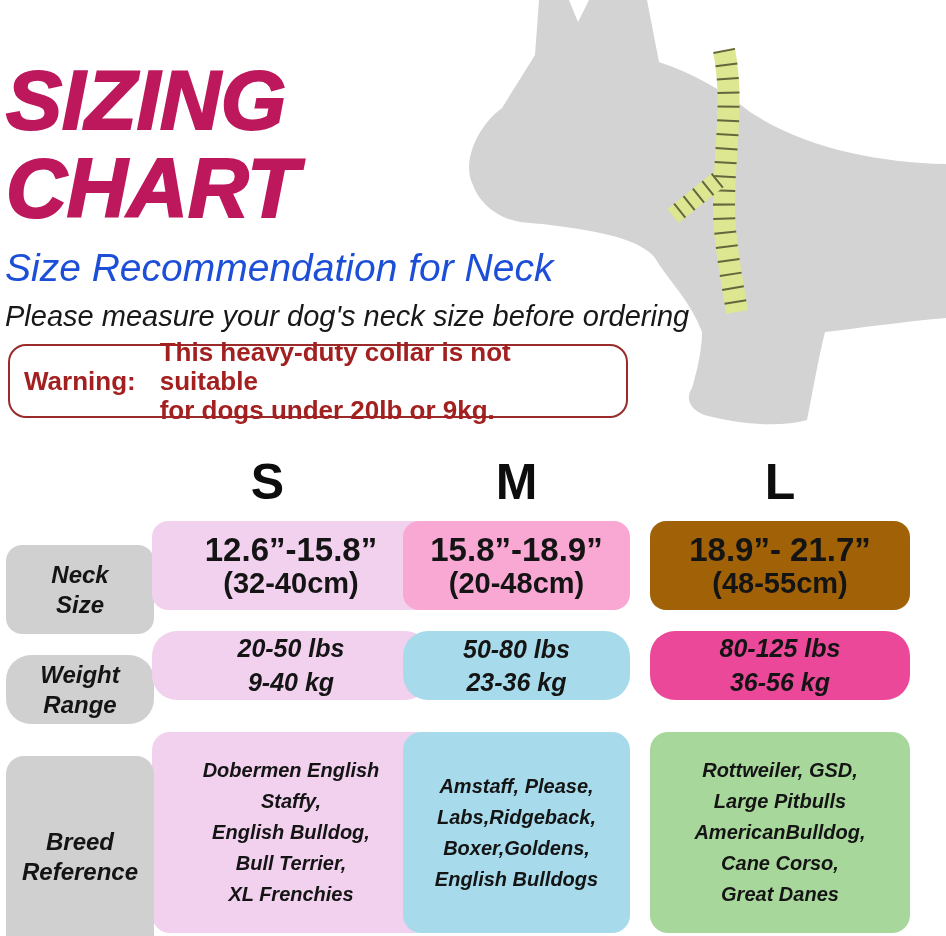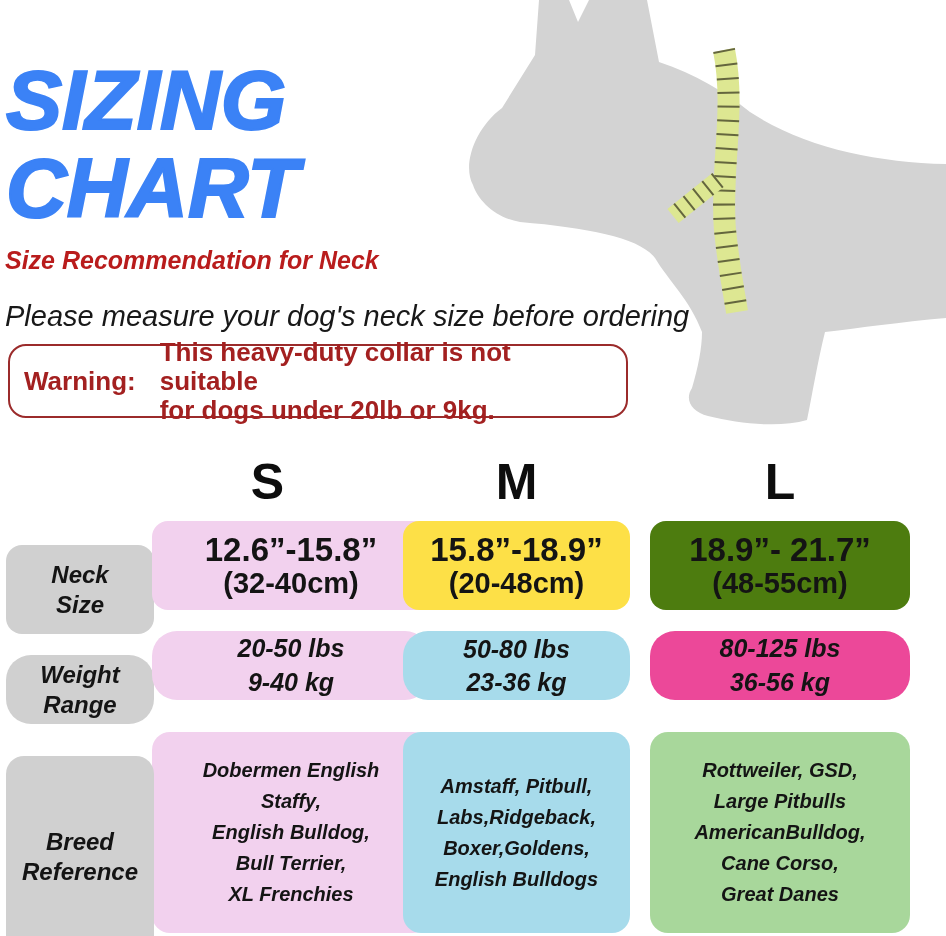--- a/index.html
+++ b/index.html
@@ -11,21 +11,21 @@
   }
   
   .title{
     position:absolute; left:6px; top:56px;
     font-size:84px; line-height:88px;
     font-style:italic; font-weight:700; letter-spacing:0;
     -webkit-text-stroke:2.2px currentColor;
   }
   .subtitle{
     position:absolute; left:5px; top:246px;
-    font-size:25px; font-weight:700; font-style:italic; color:#b91c1c;
+    font-size:39px; font-weight:400; font-style:italic; color:#1d4ed8;
     letter-spacing:0;
   }
   .tagline{
     position:absolute; left:5px; top:300px;
     font-size:29px; font-style:italic; font-weight:400; color:#181818;
   }
   .warning{
     position:absolute; left:8px; top:344px; width:620px; height:74px;
     border:2px solid #9b2b2b; border-radius:18px; box-sizing:border-box;
     display:flex; align-items:center; gap:24px; padding:0 10px 0 14px;
@@ -69,21 +69,21 @@
   .breed-text{
     font-size:20px; font-weight:700; font-style:italic;
     line-height:1.55; white-space:pre-line;
   }
 </style>
 </head>
 <body>
 
 <div class="page">
 
-  <div class="title" style="color: #3b82f6;">
+  <div class="title" style="color: #be185d;">
     <div>SIZING</div>
     <div>CHART</div>
   </div>
 
   <div class="subtitle">Size Recommendation for Neck</div>
 
   <div class="tagline">Please measure your dog's neck size before ordering</div>
 
   <div class="warning" style="color: rgb(163, 32, 32);">
     <span class="wlabel">Warning:</span>
@@ -113,25 +113,25 @@
   <div class="colhead h-l">L</div>
 
   <div class="cell x-head y-1" style="background-color: rgb(208, 208, 208);">
     <div class="rowhead-label">Neck
 Size</div>
   </div>
   <div class="cell x-s y-1" style="background-color: rgb(242, 209, 238);">
     <div class="neck-main">12.6”-15.8”</div>
     <div class="neck-sub">(32-40cm)</div>
   </div>
-  <div class="cell x-m y-1" style="background-color: #fde047;">
+  <div class="cell x-m y-1" style="background-color: #f9a8d4;">
     <div class="neck-main">15.8”-18.9”</div>
     <div class="neck-sub">(20-48cm)</div>
   </div>
-  <div class="cell x-l y-1" style="background-color: #4d7c0f;">
+  <div class="cell x-l y-1" style="background-color: #a16207;">
     <div class="neck-main">18.9”- 21.7”</div>
     <div class="neck-sub">(48-55cm)</div>
   </div>
 
   <div class="cell x-head y-2" style="background-color: rgb(208, 208, 208);">
     <div class="rowhead-label">Weight
 Range</div>
   </div>
   <div class="cell x-s y-2" style="background-color: rgb(242, 209, 238);">
     <div class="weight-text">20-50 lbs
@@ -151,21 +151,21 @@
 Staffy,
 English Bulldog,
 Bull Terrier,
 XL Frenchies</div>
   </div>
   <div class="cell x-head y-3" style="background-color: rgb(208, 208, 208);">
     <div class="rowhead-label">Breed
 Reference</div>
   </div>
   <div class="cell x-m y-3" style="background-color: rgb(167, 219, 235);">
-    <div class="breed-text">Amstaff, Pitbull,
+    <div class="breed-text">Amstaff, Please,
 Labs,Ridgeback,
 Boxer,Goldens,
 English Bulldogs</div>
   </div>
   <div class="cell x-l y-3" style="background-color: rgb(168, 215, 155);">
     <div class="breed-text">Rottweiler, GSD,
 Large Pitbulls
 AmericanBulldog,
 Cane Corso,
 Great Danes</div>

